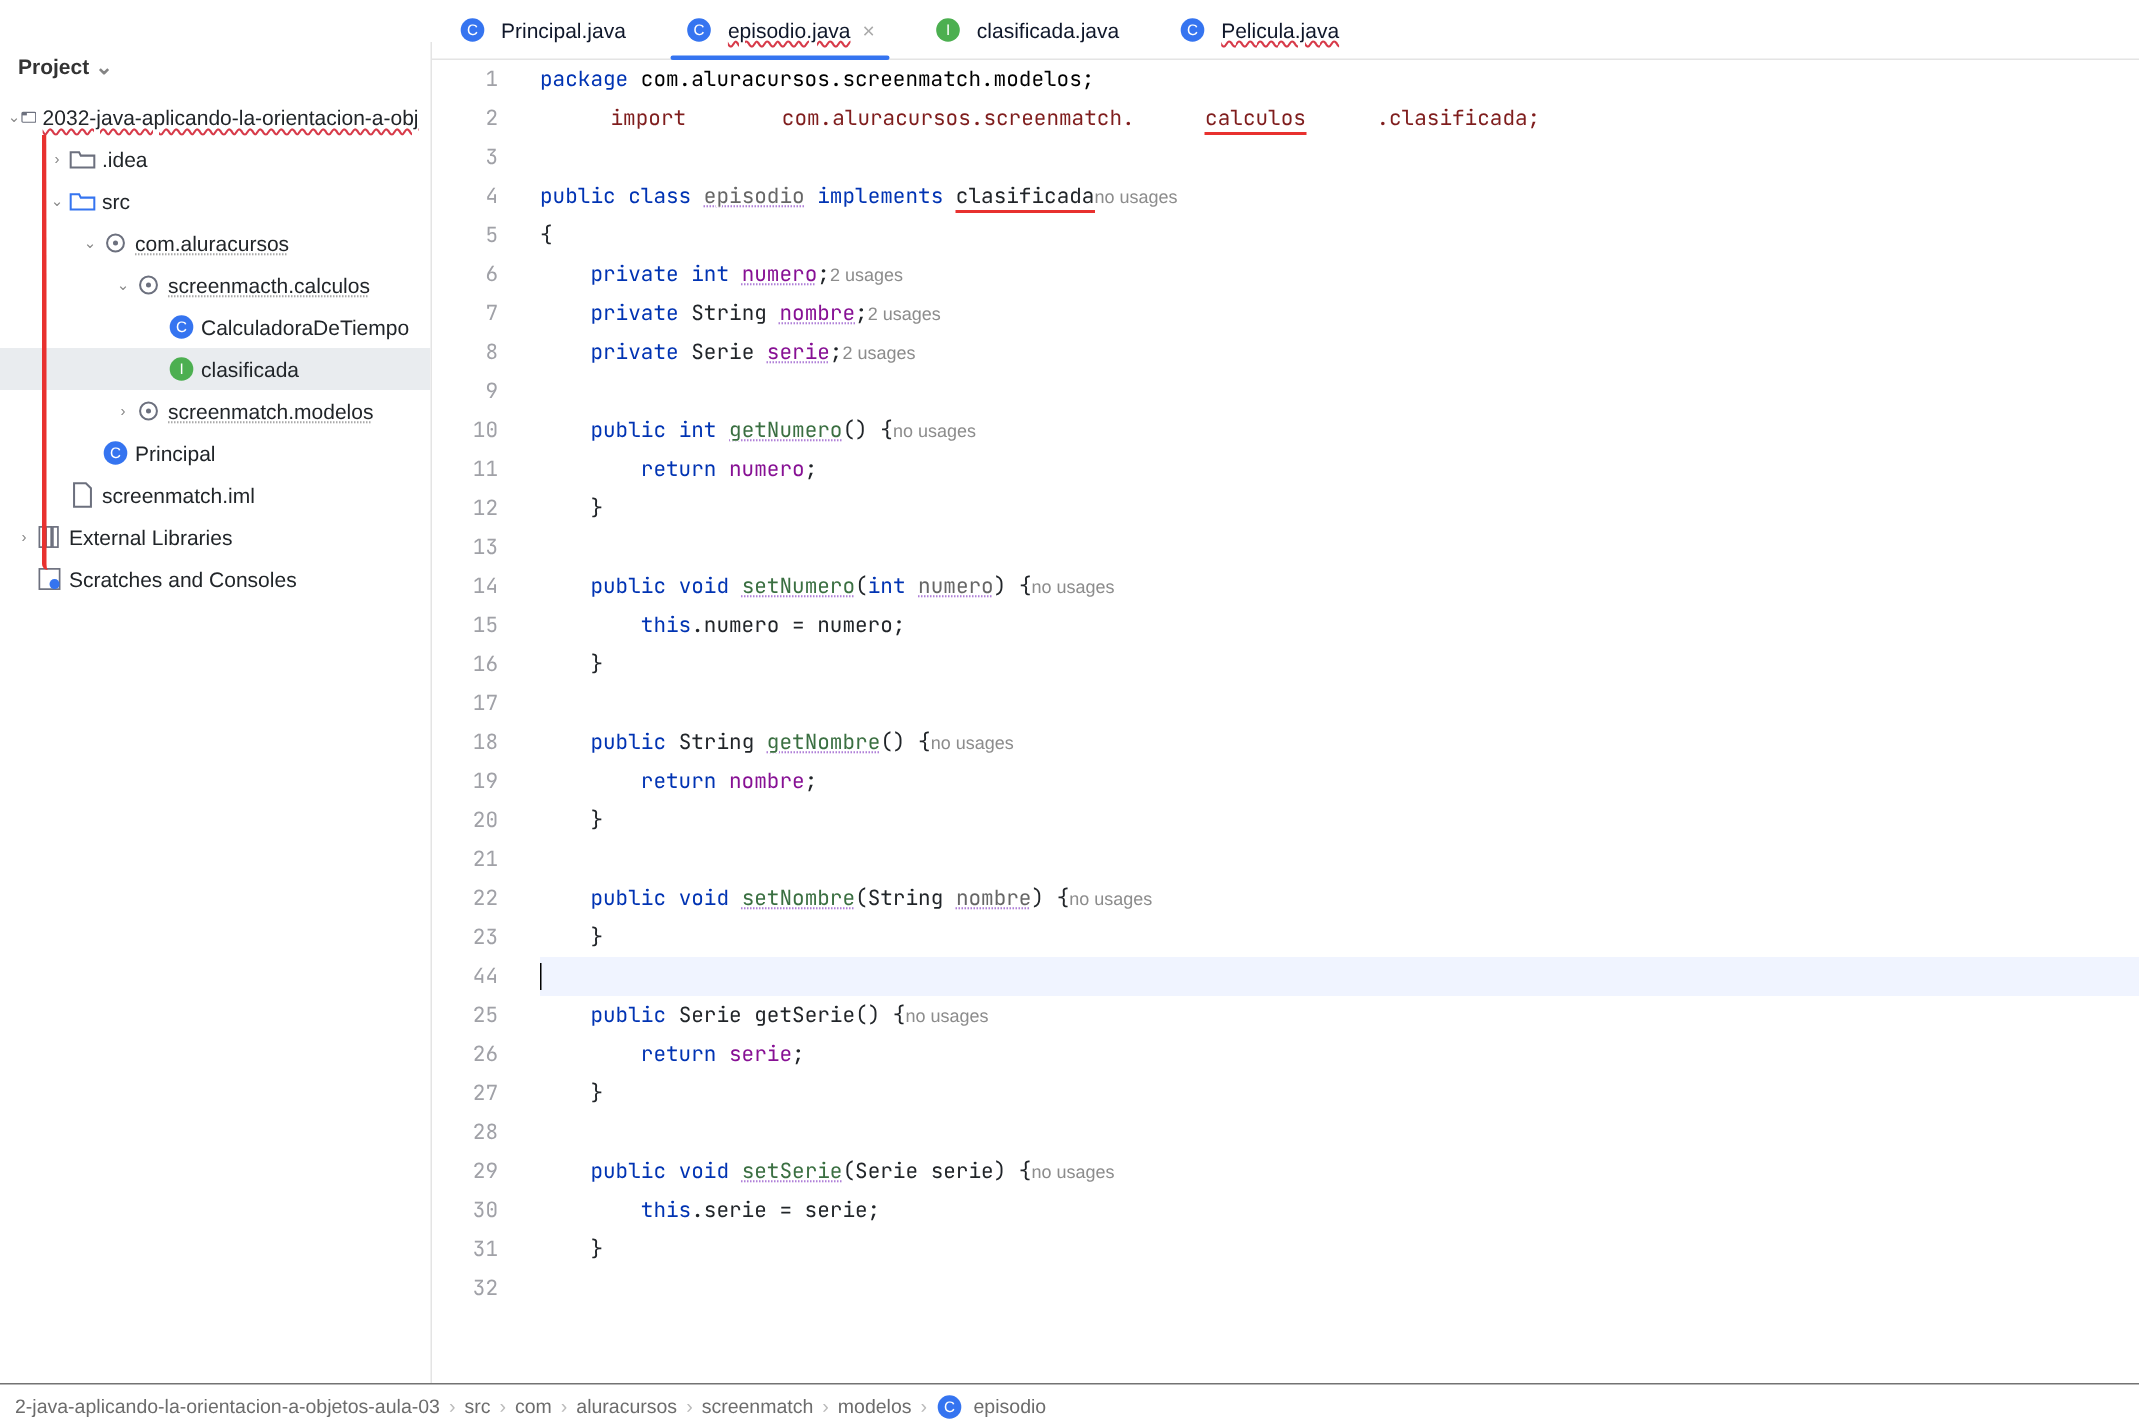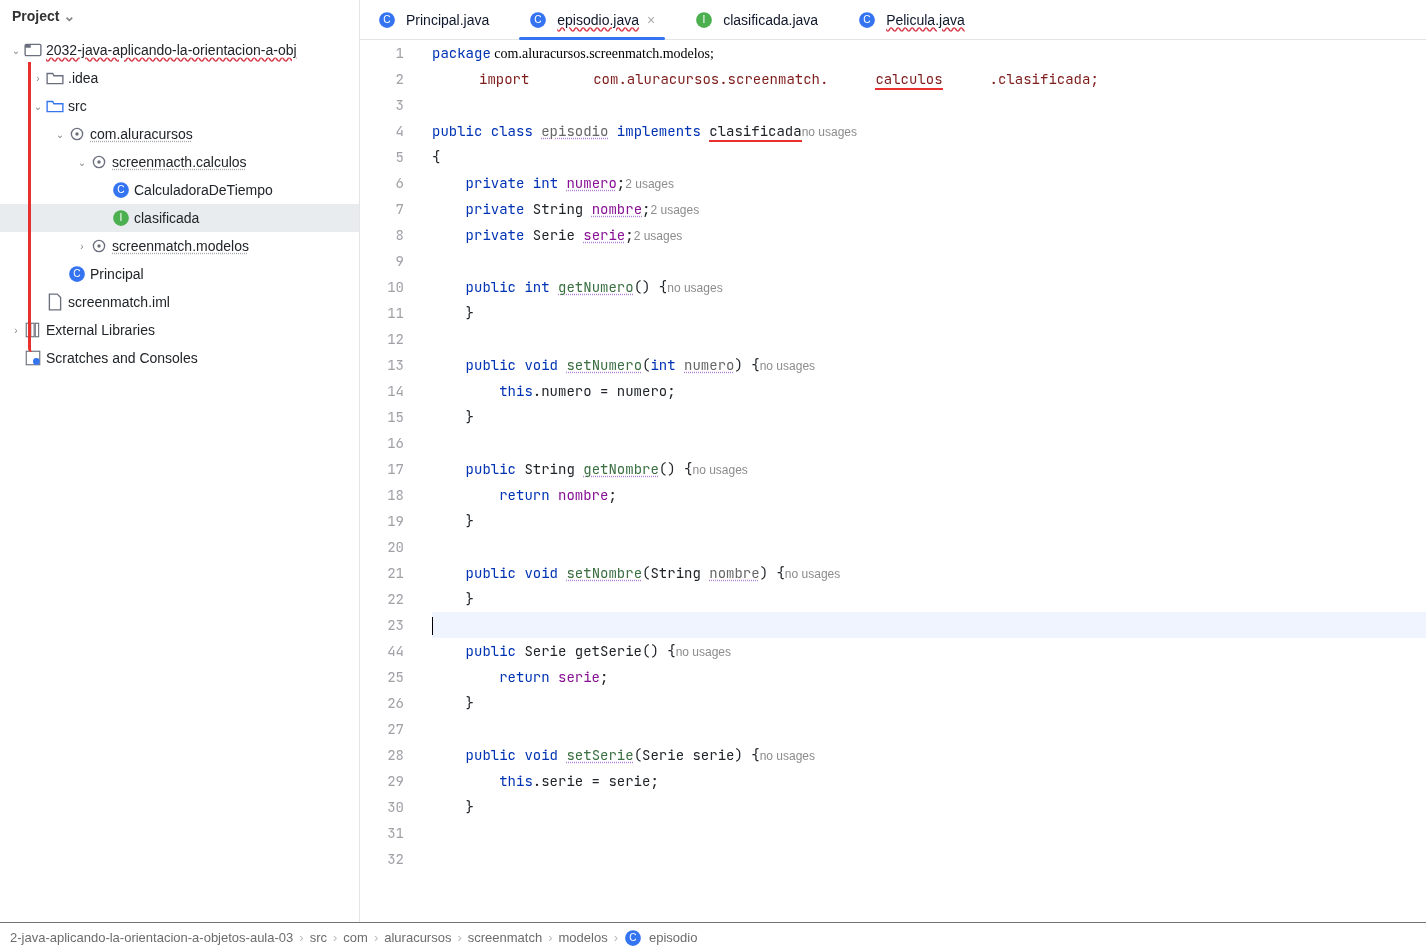--- a/index.html
+++ b/index.html
@@ -9,21 +9,21 @@
   color: #212529;
   background: #ffffff;
   width: 1426px;
   height: 952px;
   overflow: hidden;
   display: flex;
   flex-direction: column;
 }
 .main-area { display: flex; flex: 1; overflow: hidden; }
 
-.sidebar { width: 360px; border-right: 1px solid #e4e4e4; display: flex; flex-direction: column; }
+.sidebar { width: 288px; border-right: 1px solid #e4e4e4; display: flex; flex-direction: column; margin-top: 28px; }
 .sidebar-header { display: flex; align-items: center; padding: 8px 12px; font-weight: 600; font-size: 14px; color: #333; }
 .sidebar-header .chev { margin-left: 4px; opacity: 0.6; }
 .tree { padding: 4px 0; flex: 1; overflow: auto; }
 .tree-row { display: flex; align-items: center; height: 28px; padding-right: 8px; white-space: nowrap; cursor: pointer; }
 .tree-row.selected { background: #e9ecef; }
 .indent { display: inline-block; }
 .arrow { width: 16px; display: inline-flex; justify-content: center; color: #888; font-size: 10px; }
 .icon { width: 18px; height: 18px; display: inline-flex; align-items: center; justify-content: center; margin-right: 4px; }
 .label { font-size: 14px; color: #212529; }
 .label.underline { text-decoration: underline dotted #aaa; text-underline-offset: 2px; }
@@ -43,21 +43,21 @@
 
 .editor-body { flex: 1; display: flex; overflow: auto; font-family: "JetBrains Mono", "SF Mono", Consolas, monospace; font-size: 14px; line-height: 26px; }
 .gutter { width: 60px; text-align: right; padding-right: 16px; color: #a0a1a7; user-select: none; }
 .gutter div { height: 26px; }
 .code { flex: 1; padding-left: 12px; position: relative; }
 .code-line { height: 26px; white-space: pre; }
 .code-line.current { background: #f0f4ff; }
 .kw { color: #0033b3; }
 .ident { color: #871094; }
 .ident-under { color: #871094; text-decoration: underline dotted #b080d8; text-underline-offset: 2px; }
-.pkg { color: #000000; font-family: Liberation Serif, serif; }
+.pkg { color: #000000; }
 .pkg-dim { color: #7f1d1d; margin-left: 47px; }
 .hint { color: #8c8c8c; font-size: 12px; margin-left: 0; font-family: -apple-system, sans-serif; }
 .red-draw { border-bottom: 2px solid #e8312f; }
 .caret { display: inline-block; width: 1px; height: 18px; background: #000; vertical-align: middle; }
 
 
 .breadcrumb { height: 30px; border-top: 1px solid #737373; display: flex; align-items: center; padding: 0 10px; font-size: 13px; color: #6c6c6c; gap: 6px; }
 .breadcrumb .sep { color: #bbb; }
 .breadcrumb .crumb { display: flex; align-items: center; gap: 3px; }
 </style>
@@ -284,20 +284,21 @@
         <div class="code-line"><span class="kw">package</span><span class="pkg"> com.aluracursos.screenmatch.modelos;</span></div>
         <div class="code-line"><span class="kw pkg-dim">import</span><span class="pkg-dim">  com.aluracursos.screenmatch.</span><span class="pkg-dim red-draw">calculos</span><span class="pkg-dim">.clasificada;</span></div>
         <div class="code-line"></div>
         <div class="code-line"><span class="kw">public</span> <span class="kw">class</span> <span class="ident-under" style="color:#666">episodio</span> <span class="kw">implements</span> <span class="red-draw">clasificada</span><span class="hint">no usages</span></div>
         <div class="code-line"><span>{</span></div>
         <div class="code-line">    <span class="kw">private</span> <span class="kw">int</span> <span class="ident-under">numero</span><span>;</span><span class="hint">2 usages</span></div>
         <div class="code-line">    <span class="kw">private</span> <span>String </span><span class="ident-under">nombre</span><span>;</span><span class="hint">2 usages</span></div>
         <div class="code-line">    <span class="kw">private</span> <span>Serie </span><span class="ident-under">serie</span><span>;</span><span class="hint">2 usages</span></div>
         <div class="code-line"></div>
         <div class="code-line">    <span class="kw">public</span> <span class="kw">int</span> <span class="ident-under" style="color:#3a6f41">getNumero</span><span>() {</span><span class="hint">no usages</span></div>
+        <div class="code-line">        <span class="kw">return</span> <span class="ident">numero</span><span>;</span></div>
         <div class="code-line">    <span>}</span></div>
         <div class="code-line"></div>
         <div class="code-line">    <span class="kw">public</span> <span class="kw">void</span> <span class="ident-under" style="color:#3a6f41">setNumero</span><span>(</span><span class="kw">int</span> <span class="ident-under" style="color:#666">numero</span><span>) {</span><span class="hint">no usages</span></div>
         <div class="code-line">        <span class="kw">this</span><span>.numero = numero;</span></div>
         <div class="code-line">    <span>}</span></div>
         <div class="code-line"></div>
         <div class="code-line">    <span class="kw">public</span> <span>String </span><span class="ident-under" style="color:#3a6f41">getNombre</span><span>() {</span><span class="hint">no usages</span></div>
         <div class="code-line">        <span class="kw">return</span> <span class="ident">nombre</span><span>;</span></div>
         <div class="code-line">    <span>}</span></div>
         <div class="code-line"></div>

